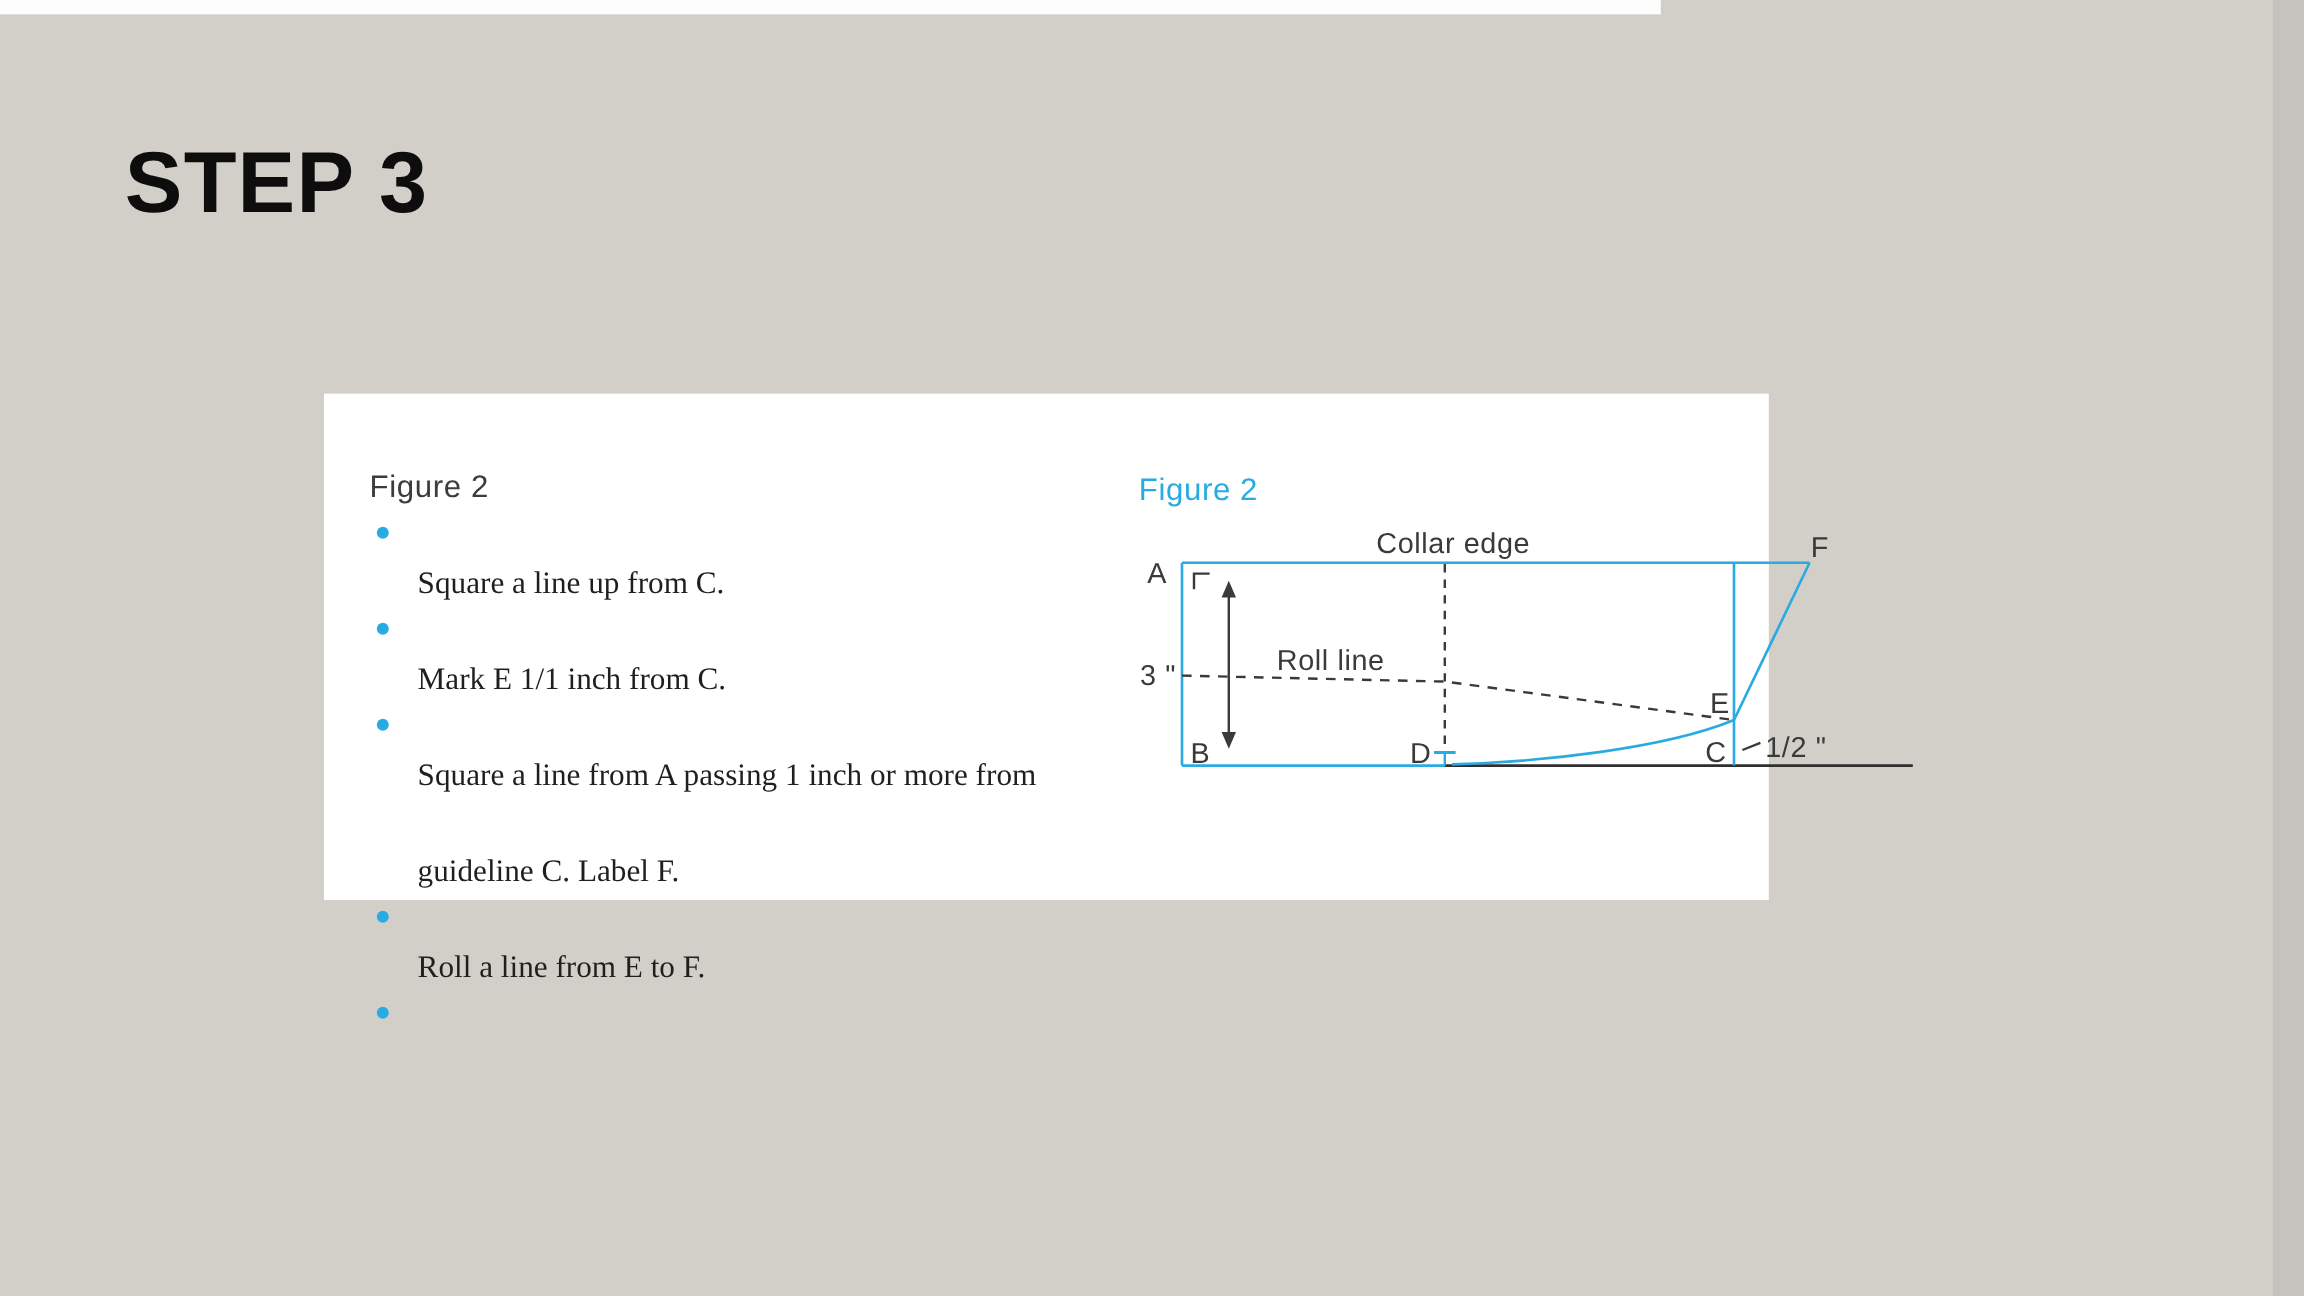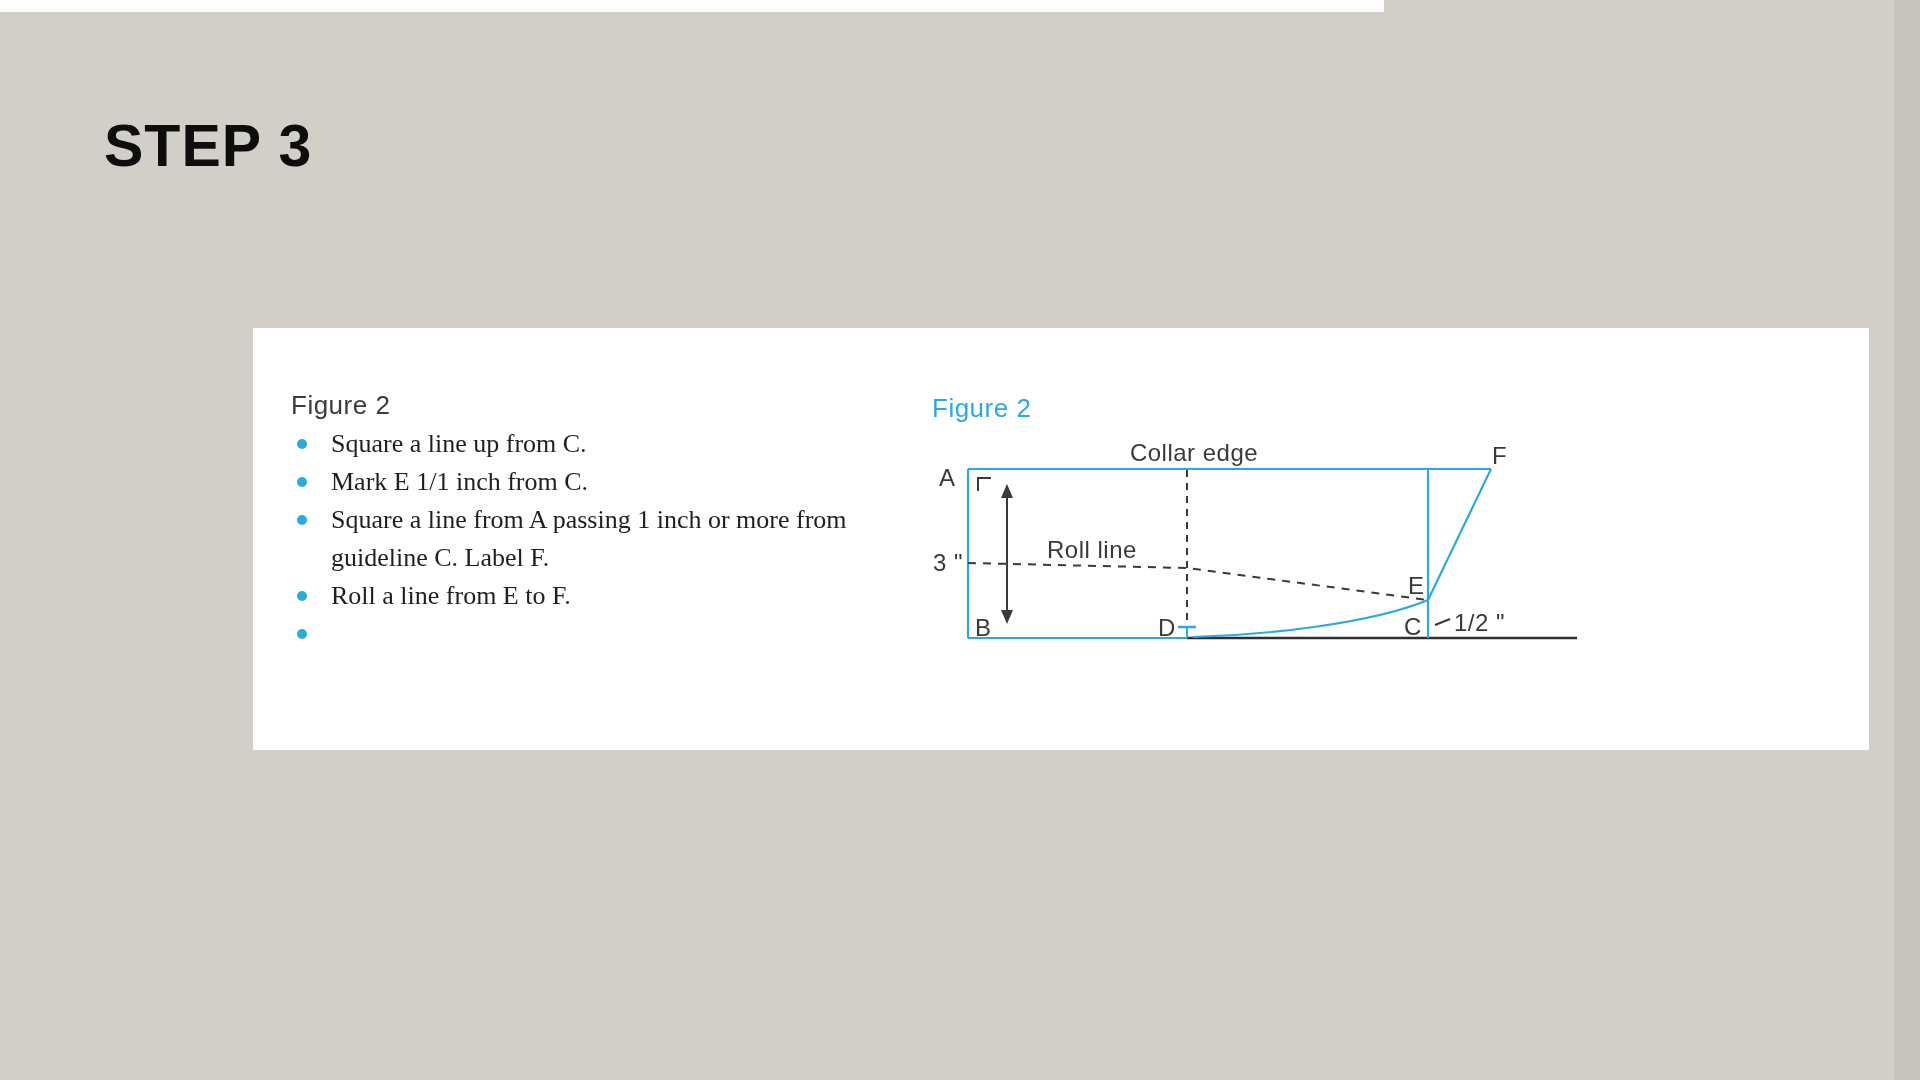--- a/index.html
+++ b/index.html
@@ -9,31 +9,31 @@
     --card:#ffffff;
     --text:#1f1f1f;
     --title:#0d0d0d;
   }
   *{margin:0;padding:0;box-sizing:border-box;}
   html,body{width:1920px;height:1080px;}
   body{font-family:"Liberation Sans",sans-serif;}
   .page{position:relative;width:1920px;height:1080px;background:var(--background);overflow:hidden;}
   .top-strip{position:absolute;left:0;top:0;width:1384px;height:12px;background:#fdfdfd;}
   .right-strip{position:absolute;right:0;top:0;width:26px;height:1080px;background:#c6c3be;}
-  .title{position:absolute;left:104px;top:112px;font-size:59px;font-weight:800;
+  .title{position:absolute;left:104px;top:112px;font-size:72px;font-weight:800;
          letter-spacing:1px;color:var(--title);font-family:"Liberation Sans",sans-serif;}
-  .card{position:absolute;left:253px;top:328px;width:1616px;height:422px;background:var(--card);}
+  .card{position:absolute;left:270px;top:328px;width:1204px;height:422px;background:var(--card);}
   
   .instructions{position:absolute;left:38px;top:62px;width:600px;}
   .ins-heading{font-size:26px;line-height:30px;color:#3c3c3c;letter-spacing:.5px;}
   .bullets{margin-top:8px;}
   .row{display:flex;margin-bottom:6px;}
   .dot{flex:none;width:10px;height:10px;border-radius:50%;background:var(--accent);
        margin:11px 24px 0 6px;}
-  .txt{font-family:"Liberation Serif",serif;font-size:26px;line-height:32px;color:var(--text);}
+  .txt{font-family:"Liberation Serif",serif;font-size:26px;line-height:32px;color:var(--text);margin-top:42px;}
   .row.cont{margin-left:40px;}
   
   .figure{position:absolute;left:672px;top:66px;width:730px;}
   .fig-caption{font-size:26px;line-height:28px;color:var(--accent);letter-spacing:.5px;margin-left:7px;}
   .fig-svg{display:block;margin-top:6px;}
   .fig-svg text{font-family:"Liberation Sans",sans-serif;font-size:24px;fill:var(--diagram_line);letter-spacing:.5px;}
   .accent-stroke{stroke:var(--accent);}
   .dark-stroke{stroke:var(--diagram_line);}
 </style>
 </head>

